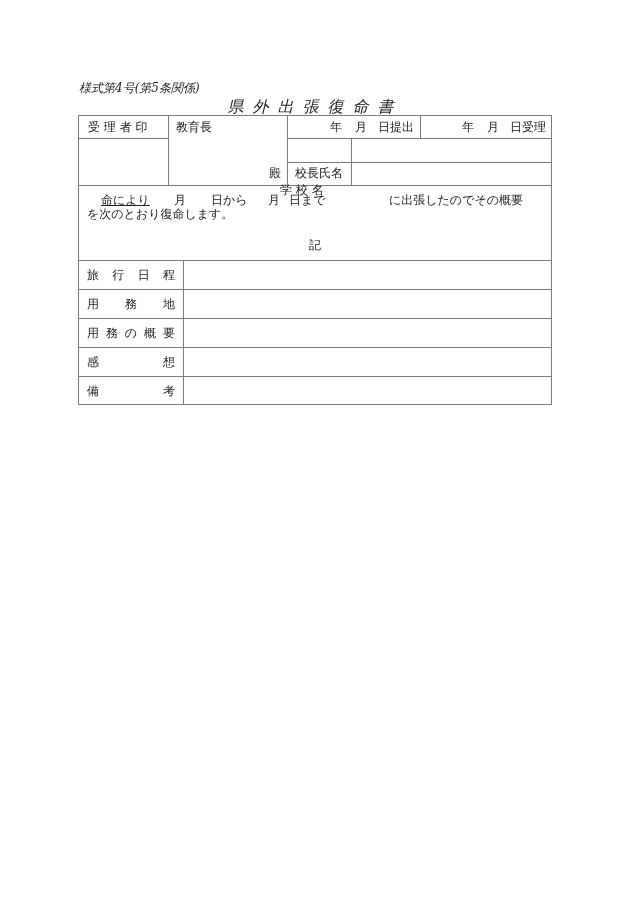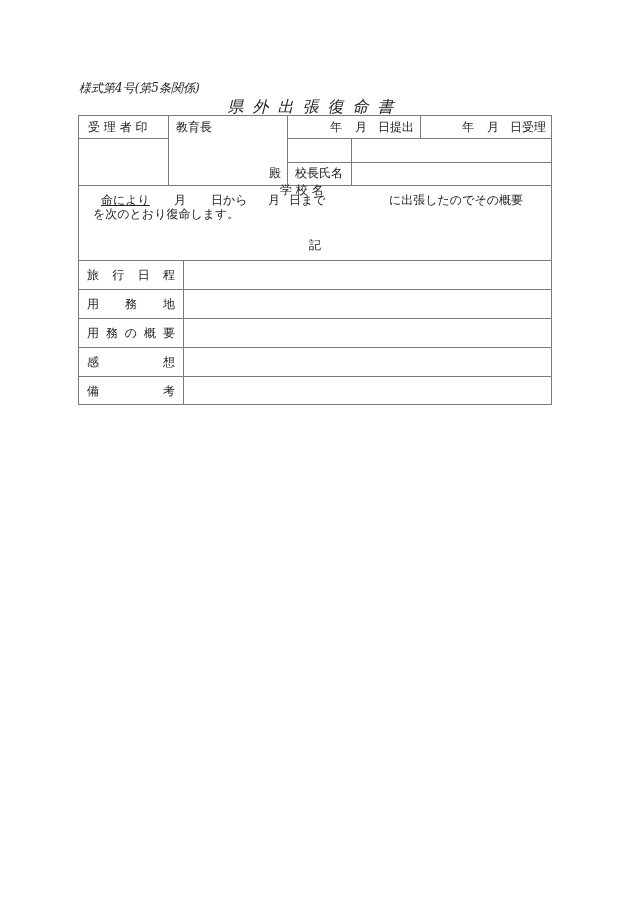--- a/index.html
+++ b/index.html
@@ -64,21 +64,21 @@
   <div class="t" style="left:353px;top:140px;width:196px;height:20px;"></div>
   <div class="t" style="left:295px;top:166px;">校長氏名</div>
   <div class="t" style="left:353px;top:164px;width:196px;height:20px;"></div>
 
   <div class="t" style="left:101px;top:193px;text-decoration:underline;">命により</div>
   <div class="t" style="left:174px;top:193px;">月</div>
   <div class="t" style="left:211px;top:193px;">日から</div>
   <div class="t" style="left:268px;top:193px;">月</div>
   <div class="t" style="left:289px;top:193px;">日まで</div>
   <div class="t" style="left:389px;top:193px;">に出張したのでその概要</div>
-  <div class="t" style="left:93px;top:207px;">を次のとおり復命します。</div>
+  <div class="t" style="left:87px;top:207px;">を次のとおり復命します。</div>
   <div class="t" style="left:309px;top:238px;">記</div>
 
   <div class="t spread" style="left:87px;top:268px;width:88px;">
     <span>旅</span>
     <span>行</span>
     <span>日</span>
     <span>程</span>
   </div>
   <div class="t" style="left:185px;top:262px;width:364px;height:25px;"></div>
 

